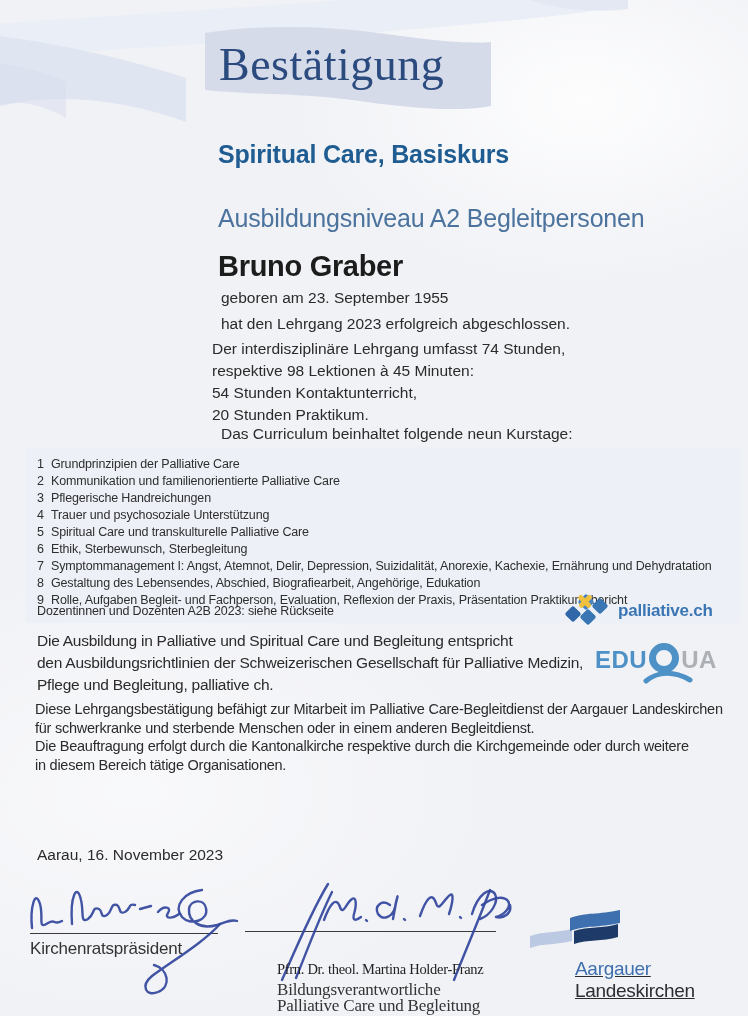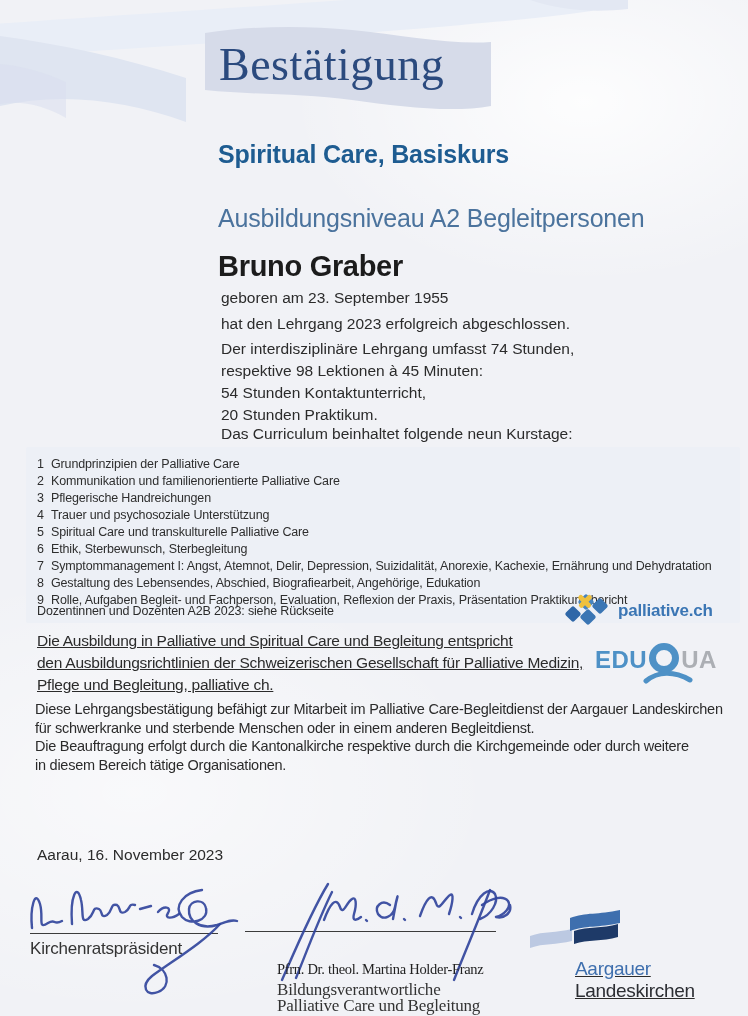--- a/index.html
+++ b/index.html
@@ -12,27 +12,27 @@
     font-family:"Liberation Sans",sans-serif;color:#2b2b2b;
   }
   .abs{position:absolute;white-space:nowrap;}
   #deco{position:absolute;top:0;left:0;}
   #title{left:219px;top:38px;font-family:"Liberation Serif",serif;font-size:46px;color:#2b4a7e;letter-spacing:0.5px;}
   #heading{left:218px;top:139px;font-size:25px;line-height:31px;font-weight:bold;color:#1e5c91;letter-spacing:-0.2px;}
   #level{left:218px;top:204px;font-size:25px;color:#4b739d;letter-spacing:-0.2px;}
   #name{left:218px;top:250px;font-size:29px;font-weight:bold;color:#1c1c1c;letter-spacing:-0.3px;}
   #birth{left:221px;top:289px;font-size:15.5px;}
   #completion{left:221px;top:315px;font-size:15.5px;}
-  #scope{left:221px;top:338px;font-size:15.5px;line-height:22px;}
+  #scope{left:212px;top:338px;font-size:15.5px;line-height:22px;}
   #intro{left:221px;top:425px;font-size:15.5px;}
   #panel{left:26px;top:447px;width:714px;height:176px;background:#edf0f6;border-radius:2px;}
   #kurstage{left:37px;top:456px;font-size:12.5px;line-height:17px;letter-spacing:-0.15px;color:#2e2e2e;}
   .kurstag .num{display:inline-block;width:14px;}
   #lecturers-note{left:37px;top:604px;font-size:12.5px;letter-spacing:-0.15px;}
-  #accreditation{left:37px;top:630px;font-size:15.5px;line-height:22px;letter-spacing:-0.25px;text-decoration:underline;}
+  #accreditation{left:37px;top:630px;font-size:15.5px;line-height:22px;letter-spacing:-0.25px;}
   #authorization{left:35px;top:700px;font-size:14.5px;line-height:18.6px;letter-spacing:-0.25px;}
   #place-date{left:37px;top:846px;font-size:15.5px;}
   .sig-line{position:absolute;border-top:1.5px solid #3c3c3c;}
   #sig-line-1{left:30px;top:933px;width:188px;}
   #sig-line-2{left:245px;top:931px;width:251px;}
   .signatory{position:absolute;white-space:nowrap;}
   #signatory-1{left:30px;top:941px;}
   #signatory-2{left:277px;top:961px;font-family:Liberation Serif, serif;}
   .s-name{font-size:14.5px;letter-spacing:-0.3px;color:#222;margin-bottom:4px;}
   .s-role{font-size:17px;letter-spacing:-0.2px;color:#333;line-height:16px;}

